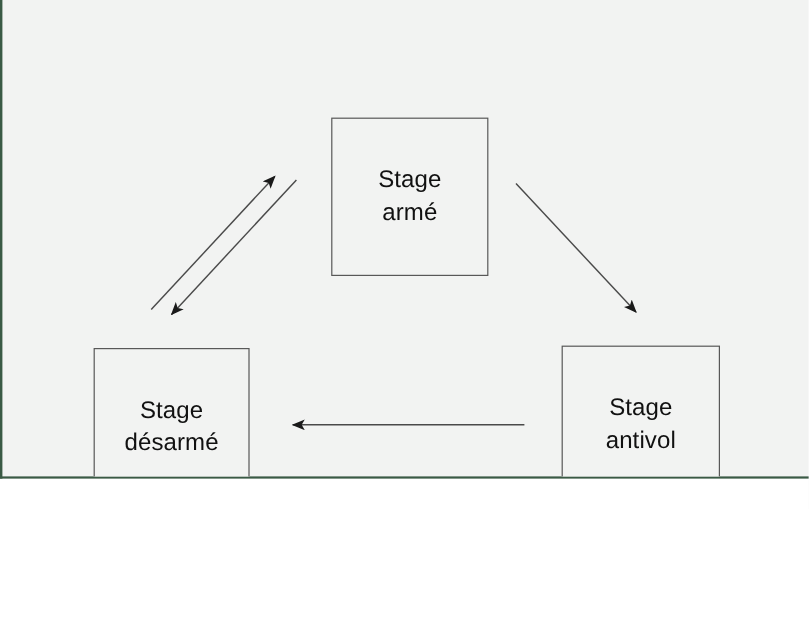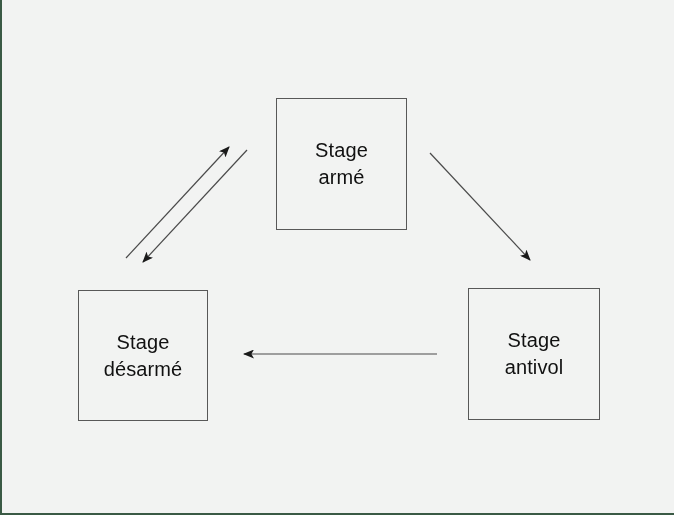--- a/index.html
+++ b/index.html
@@ -3,21 +3,21 @@
 <meta charset="utf-8">
 <style>
   html, body {
     margin: 0;
     padding: 0;
     background: #ffffff;
   }
   #canvas {
     position: relative;
     width: 674px;
-    height: 515px;
+    height: 399px;
     background: #f2f3f2;
     overflow: hidden;
     font-family: "Liberation Sans", sans-serif;
     box-sizing: border-box;
     border-left: 2px solid #3a5a45;
     border-bottom: 2px solid #3a5a45;
   }
   #diagram-svg {
     position: absolute;
     left: 0;

